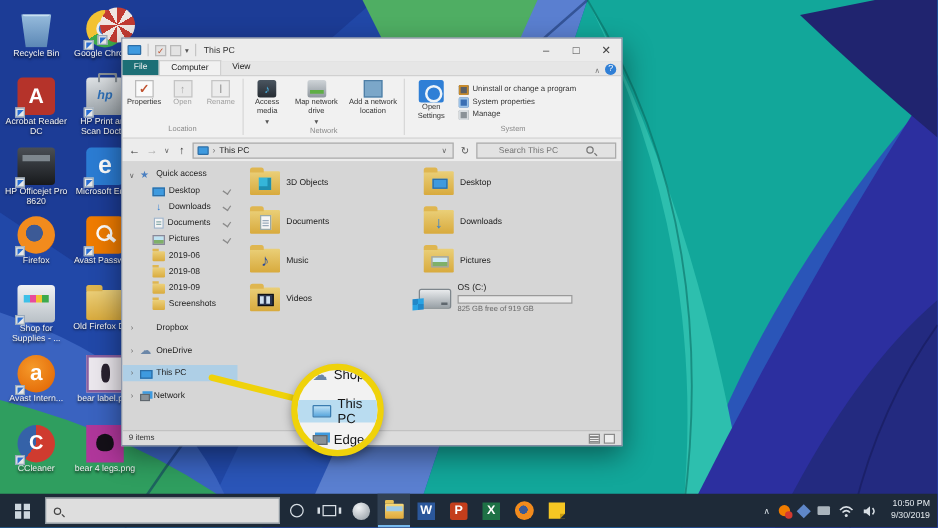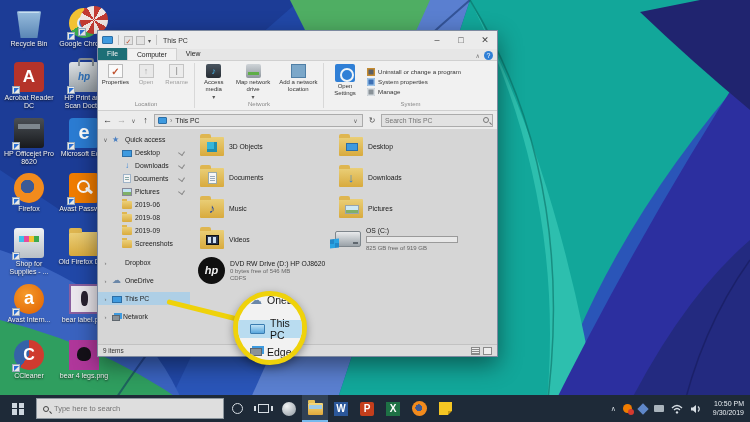--- a/index.html
+++ b/index.html
@@ -101,21 +101,21 @@
 
   .addrbar { height:18px; background:#ececec; display:flex; align-items:center; gap:3px; padding:0 4px; flex:0 0 18px; }
   .navic { font-size:9px; color:#333; width:11px; text-align:center; }
   .navic.dim { color:#aaa; }
   .navic.sm { font-size:6px; color:#666; width:7px; }
   .addrbox { flex:1; height:13px; background:#e2e2e2; border:1px solid #ababab; display:flex; align-items:center; gap:3px; padding:0 3px; }
   .addrbox .mini-monitor { width:9px; height:7px; }
   .addr-sep { color:#777; font-size:7px; }
   .addr-text { font-size:6.8px; color:#222; flex:1; }
   .refresh { font-size:8px; color:#555; width:12px; text-align:center; }
-  .searchbox { width:112px; height:13px; background:#e2e2e2; border:1px solid #ababab; display:flex; align-items:center; padding:0 3px; }
+  .searchbox { width:112px; height:13px; background:#e2e2e2; border:1px solid #ababab; display:flex; align-items:center; padding:0 17px; }
   .searchbox input, .tb-search input { border:none; background:transparent; outline:none; flex:1; font-size:6.8px; color:#333; font-family:"Liberation Sans",sans-serif; min-width:0; }
   .lens { width:6px; height:6px; border:1.2px solid #777; border-radius:50%; position:relative; flex:0 0 auto; }
   .lens::after { content:""; position:absolute; left:5px; top:5px; width:3px; height:1.2px; background:#777; transform:rotate(45deg); }
 
   .wbody { flex:1; display:flex; background:#d6d6d6; overflow:hidden; }
   .sidebar { width:92px; flex:0 0 92px; padding-top:4px; font-size:6.8px; color:#222; }
   .snav { height:13px; display:flex; align-items:center; gap:3px; padding-left:4px; position:relative; }
   .snav .chev { width:7px; color:#666; font-size:6px; text-align:center; }
   .snav.child { padding-left:24px; }
   .snav.sel { background:#aecfe6; }
@@ -544,45 +544,37 @@
           <span class="drive">
               <span class="winflag"></span>
             </span>
           <span class="osblock">
             <span class="ilbl">OS (C:)</span>
             <span class="osbar"><span class="osbar-fill"></span></span>
             <span class="ossub">825 GB free of 919 GB</span>
           </span>
         </div>
 
-        <div class="item" style="left:8px;top:128px">
-          <span class="hp-logo">hp</span>
-          <span class="dvdtxt">
-            <span class="dvdtitle">DVD RW Drive (D:) HP OJ8620</span>
-            <span class="dvdsub">0 bytes free of 546 MB</span>
-            <span class="dvdsub">CDFS</span>
-          </span>
-        </div>
       </div>
     </div>
 
     <div class="statusbar">
       <span>9 items</span>
       <div class="viewics">
         <span class="vic lines"></span>
         <span class="vic"></span>
       </div>
     </div>
   </div>
 
   <div class="callout-line"></div>
   <div class="callout">
     <div class="co-row co-top">
       <span class="co-cloud">☁</span>
-      <span>OneD</span>
+      <span>Shop</span>
     </div>
     <div class="co-row co-mid">
       <span class="co-mon"></span>
       <span>This PC</span>
     </div>
     <div class="co-row co-bot">
       <span class="co-net"></span>
       <span>Edge</span>
     </div>
   </div>
@@ -591,21 +583,20 @@
     <div class="tb-start">
       <span class="winlogo">
           <span></span>
           <span></span>
           <span></span>
           <span></span>
         </span>
     </div>
     <div class="tb-search">
       <span class="lens"></span>
-      <input placeholder="Type here to search" style="">
     </div>
     <div class="tb-ic">
         <span class="cortana-ic"></span>
       </div>
     <div class="tb-ic">
         <span class="taskview-ic"></span>
       </div>
     <div class="tb-ic">
         <span class="ball-ic"></span>
       </div>

